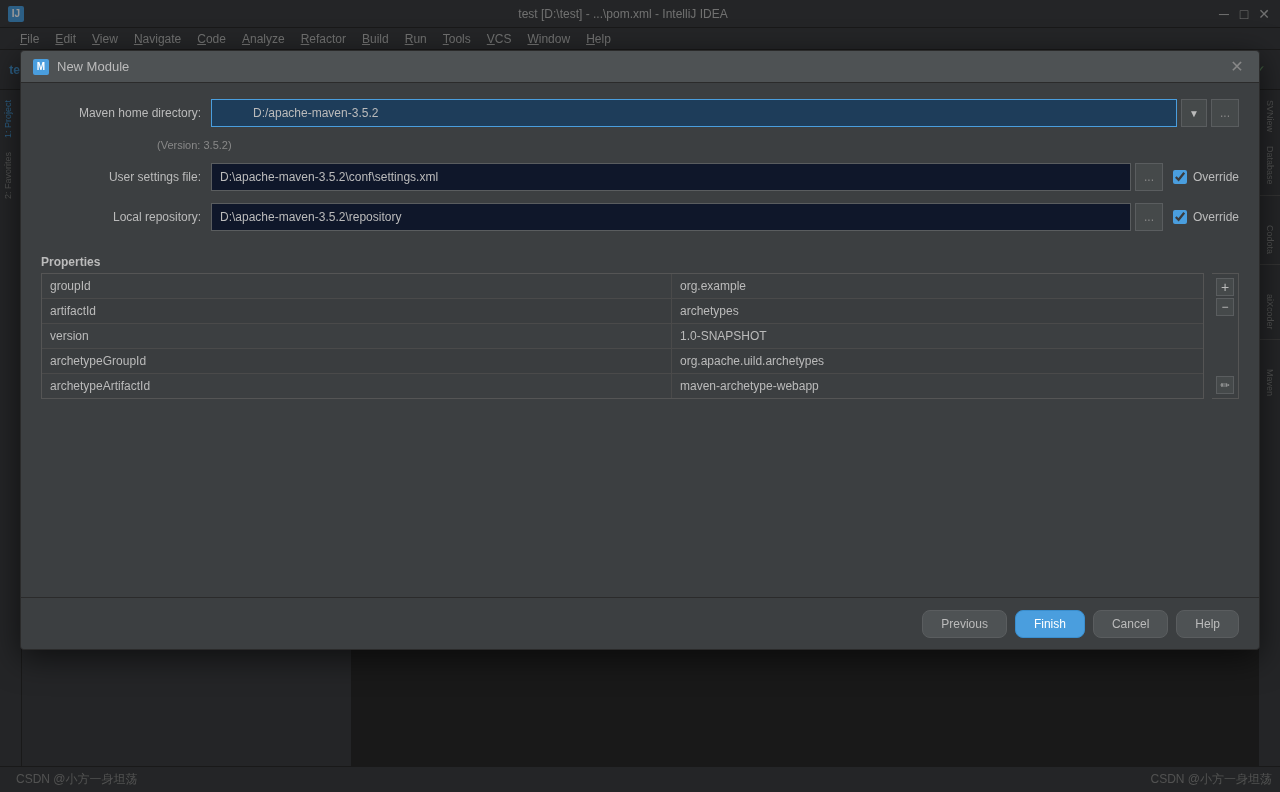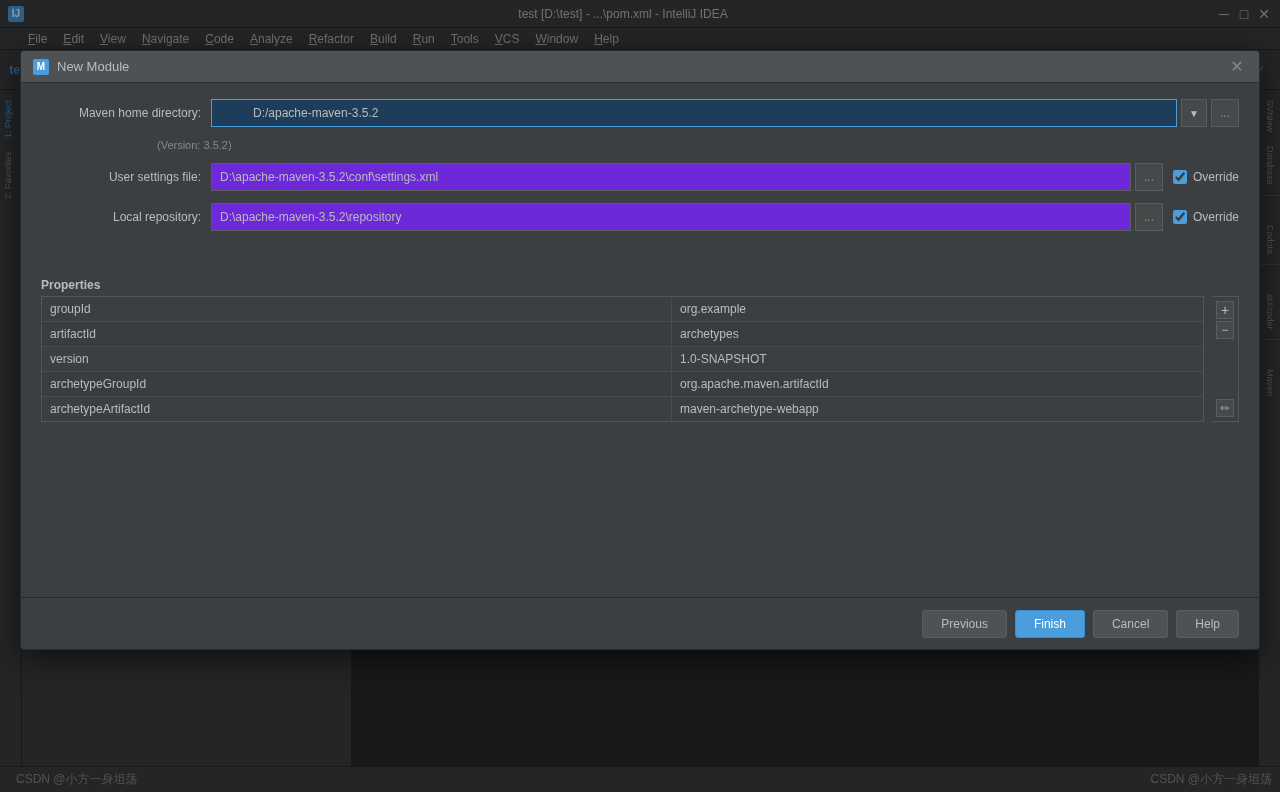--- a/index.html
+++ b/index.html
@@ -50,21 +50,21 @@
       display: flex; align-items: center; justify-content: center;
       cursor: pointer; font-size: 14px; color: #bbbbbb;
     }
 
     
     .menu-bar {
       height: 22px;
       background: #3c3f41;
       display: flex;
       align-items: center;
-      padding: 0 20px;
+      padding: 0 12px;
       border-bottom: 1px solid #2b2b2b;
     }
     .menu-item {
       padding: 0 8px;
       height: 22px;
       line-height: 22px;
       font-size: 12px;
       color: #bbbbbb;
       cursor: pointer;
     }
@@ -340,21 +340,21 @@
     }
     .form-label {
       width: 160px;
       text-align: right;
       font-size: 12px;
       color: #bbbbbb;
       flex-shrink: 0;
     }
     .form-input {
       flex: 1;
-      background: #6d28d9;
+      background: #0f172a;
       border: 1px solid #5a5d5f;
       color: #bbbbbb;
       font-size: 12px;
       padding: 4px 8px;
       height: 28px;
       outline: none;
     }
     .form-input.highlight {
       border-color: #4a9ede;
       background: #1e3d5a;
@@ -402,21 +402,20 @@
 
     
     .properties-section {
       margin-top: 8px;
     }
     .properties-header {
       font-size: 12px;
       color: #bbbbbb;
       padding: 4px 0;
       font-weight: bold;
-      margin-top: 23px;
     }
     .prop-row {
       display: flex;
       border-bottom: 1px solid #4a4a4a;
     }
     .prop-row:last-child { border-bottom: none; }
     .prop-row:nth-child(odd) { background: #3c3f41; }
     .prop-row:nth-child(even) { background: #3a3d3f; }
     .prop-key {
       width: 630px;
@@ -450,21 +449,21 @@
       justify-content: flex-end;
       padding: 0 20px;
       gap: 8px;
       background: #3c3f41;
       border-radius: 0 0 4px 4px;
     }
     .btn {
       padding: 6px 18px;
       font-size: 12px;
       cursor: pointer;
-      border-radius: 3px;
+      border-radius: 8px;
       border: 1px solid #5a5d5f;
       background: #4e5254;
       color: #bbbbbb;
     }
     .btn.primary {
       background: #4a9ede;
       border-color: #3a8ece;
       color: white;
     }
 
@@ -688,21 +687,21 @@
               <div class="prop-val">archetypes</div>
             </div>
 
             <div class="prop-row">
               <div class="prop-key">version</div>
               <div class="prop-val">1.0-SNAPSHOT</div>
             </div>
 
             <div class="prop-row">
               <div class="prop-key">archetypeGroupId</div>
-              <div class="prop-val">org.apache.maven.artifactId</div>
+              <div class="prop-val">org.apache.uild.archetypes</div>
             </div>
 
             <div class="prop-row">
               <div class="prop-key">archetypeArtifactId</div>
               <div class="prop-val">maven-archetype-webapp</div>
             </div>
 
           </div>
 
           <div style="display:flex;flex-direction:column;gap:2px;padding:4px 4px;align-items:center;border:1px solid #555;border-left:none;">

